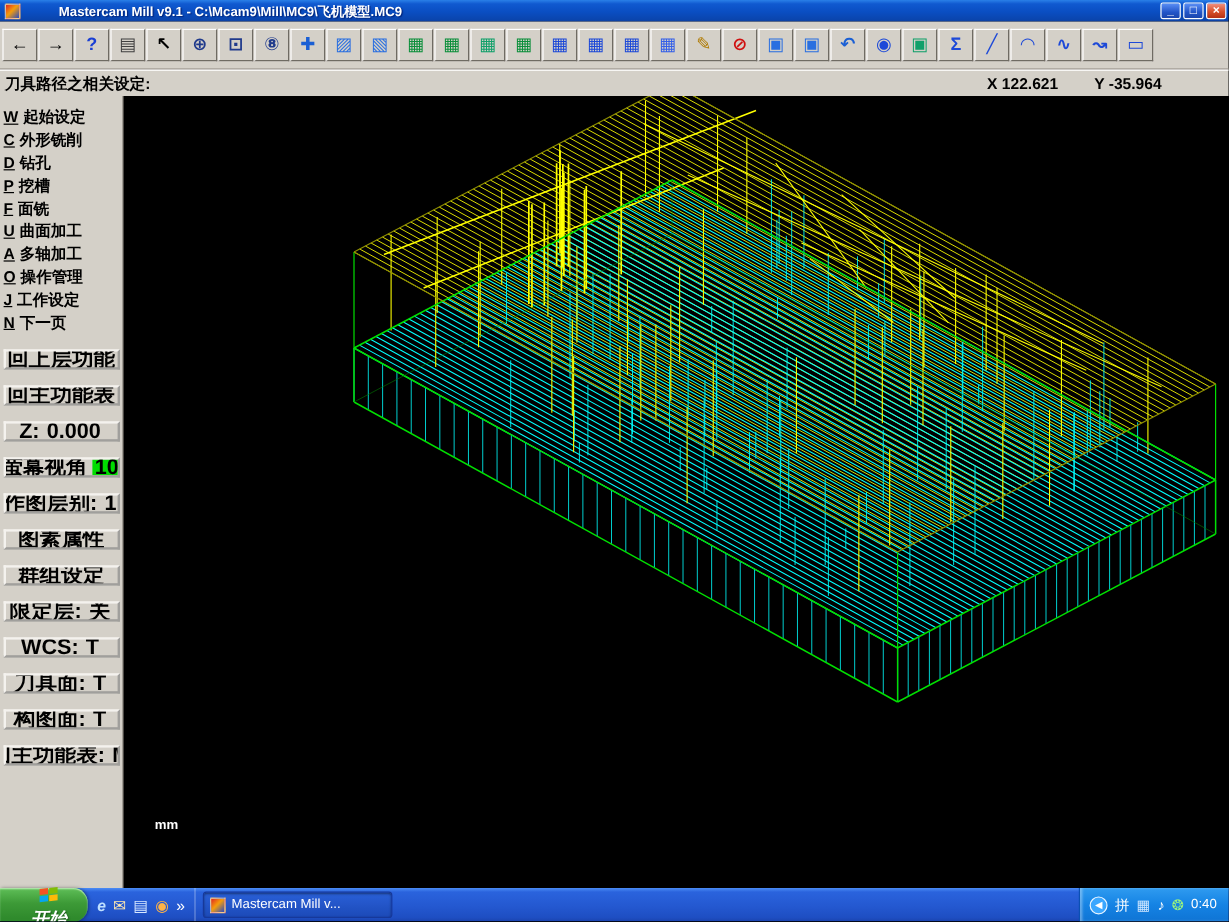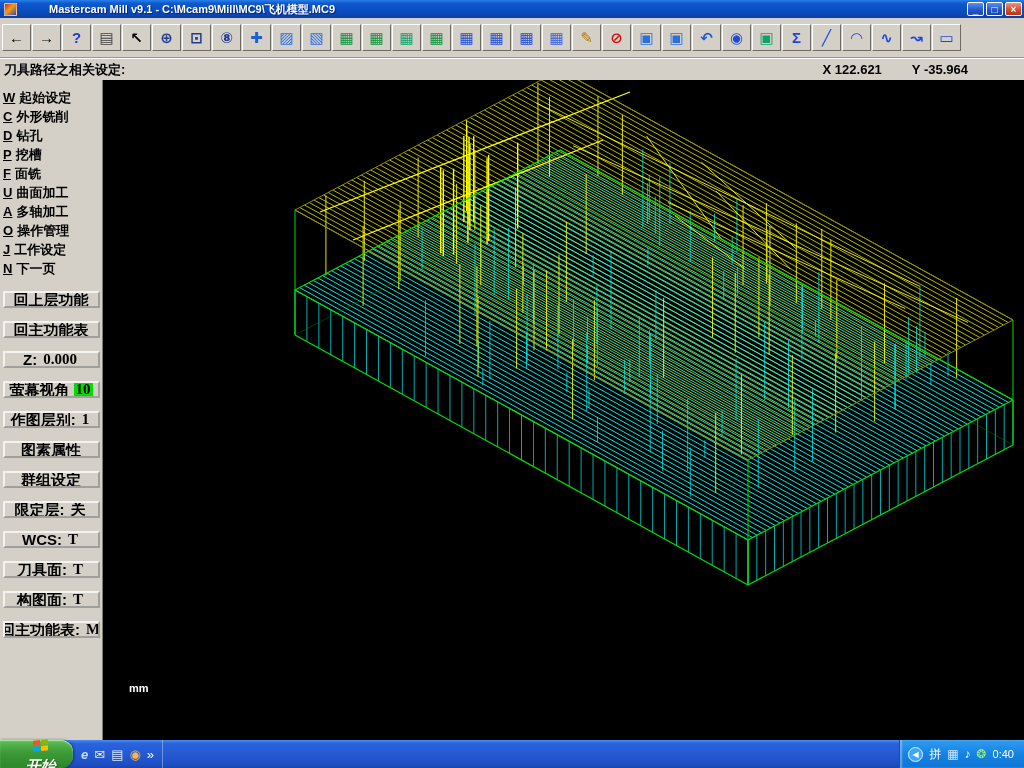--- a/index.html
+++ b/index.html
@@ -35,23 +35,23 @@
 
   
   .menu{ position:absolute; top:80px; left:0; width:103px; bottom:28px; background:#d4d0c8; padding-top:8px;
     border-right:1px solid #807c74; }
   .menu-item{ font-size:13px; font-weight:bold; color:#000; line-height:19px; padding-left:3px; white-space:nowrap; cursor:default; }
   .menu-item .hotkey{ text-decoration:underline; }
   .menu-item .mlabel{ margin-left:4px; }
   .nav-group{ margin-top:8px; }
   .status-group{ margin-top:13px; }
   .menu-btn{ width:97px; margin:13px auto; background:#d4d0c8; border:2px outset #f4f2ee;
-    font-size:15px; font-weight:bold; color:#000; height:17px; line-height:13px;
+    font-size:18px; font-weight:bold; color:#000; height:17px; line-height:13px;
     display:flex; align-items:center; justify-content:center; gap:4px; white-space:nowrap; overflow:hidden; cursor:default; }
-  .menu-btn .sval{ padding:0 2px;font-family:Liberation Serif, serif; }
+  .menu-btn .sval{ padding:0 2px; }
   .menu-btn .chip{ background:#00dd00; }
 
   
   .viewport{ position:absolute; top:80px; left:103px; right:0; bottom:28px; background:#000; }
   .viewport svg{ position:absolute; top:0; left:0; }
   .mm-label{ position:absolute; left:26px; bottom:46px; color:#fff; font-size:11px; font-weight:bold; z-index:2; }
 
   
   .taskbar{ position:absolute; left:0; right:0; bottom:0; height:28px;
     background:linear-gradient(180deg,#4b8cf5 0%,#2a63dd 12%,#2458d0 55%,#1e4ec2 88%,#1a44ae 100%);
@@ -618,20 +618,24 @@
         </span>
       <span>开始</span>
     </div>
     <div class="quick-launch">
         <span class="ql-icon" style="color: rgb(191, 224, 255); font-style: italic; font-weight: bold;">e</span>
         <span class="ql-icon" style="color: rgb(255, 233, 176);">✉</span>
         <span class="ql-icon" style="color: rgb(216, 232, 255);">▤</span>
         <span class="ql-icon" style="color: rgb(255, 179, 71);">◉</span>
         <span class="ql-icon" style="color: rgb(255, 255, 255);">»</span>
       </div>
+    <div class="task-btn">
+      <span class="app-icon"></span>
+      <span>Mastercam Mill v...</span>
+    </div>
     <div class="tray">
       <span class="tray-chevron">◀</span>
       <span style="display:flex;gap:6px;align-items:center;">
           <span class="tray-icon" style="color: rgb(255, 255, 255);">拼</span>
           <span class="tray-icon" style="color: rgb(207, 230, 255);">▦</span>
           <span class="tray-icon" style="color: rgb(255, 255, 255);">♪</span>
           <span class="tray-icon" style="color: rgb(156, 245, 124);">❂</span>
         </span>
       <span class="clock">0:40</span>
     </div>

